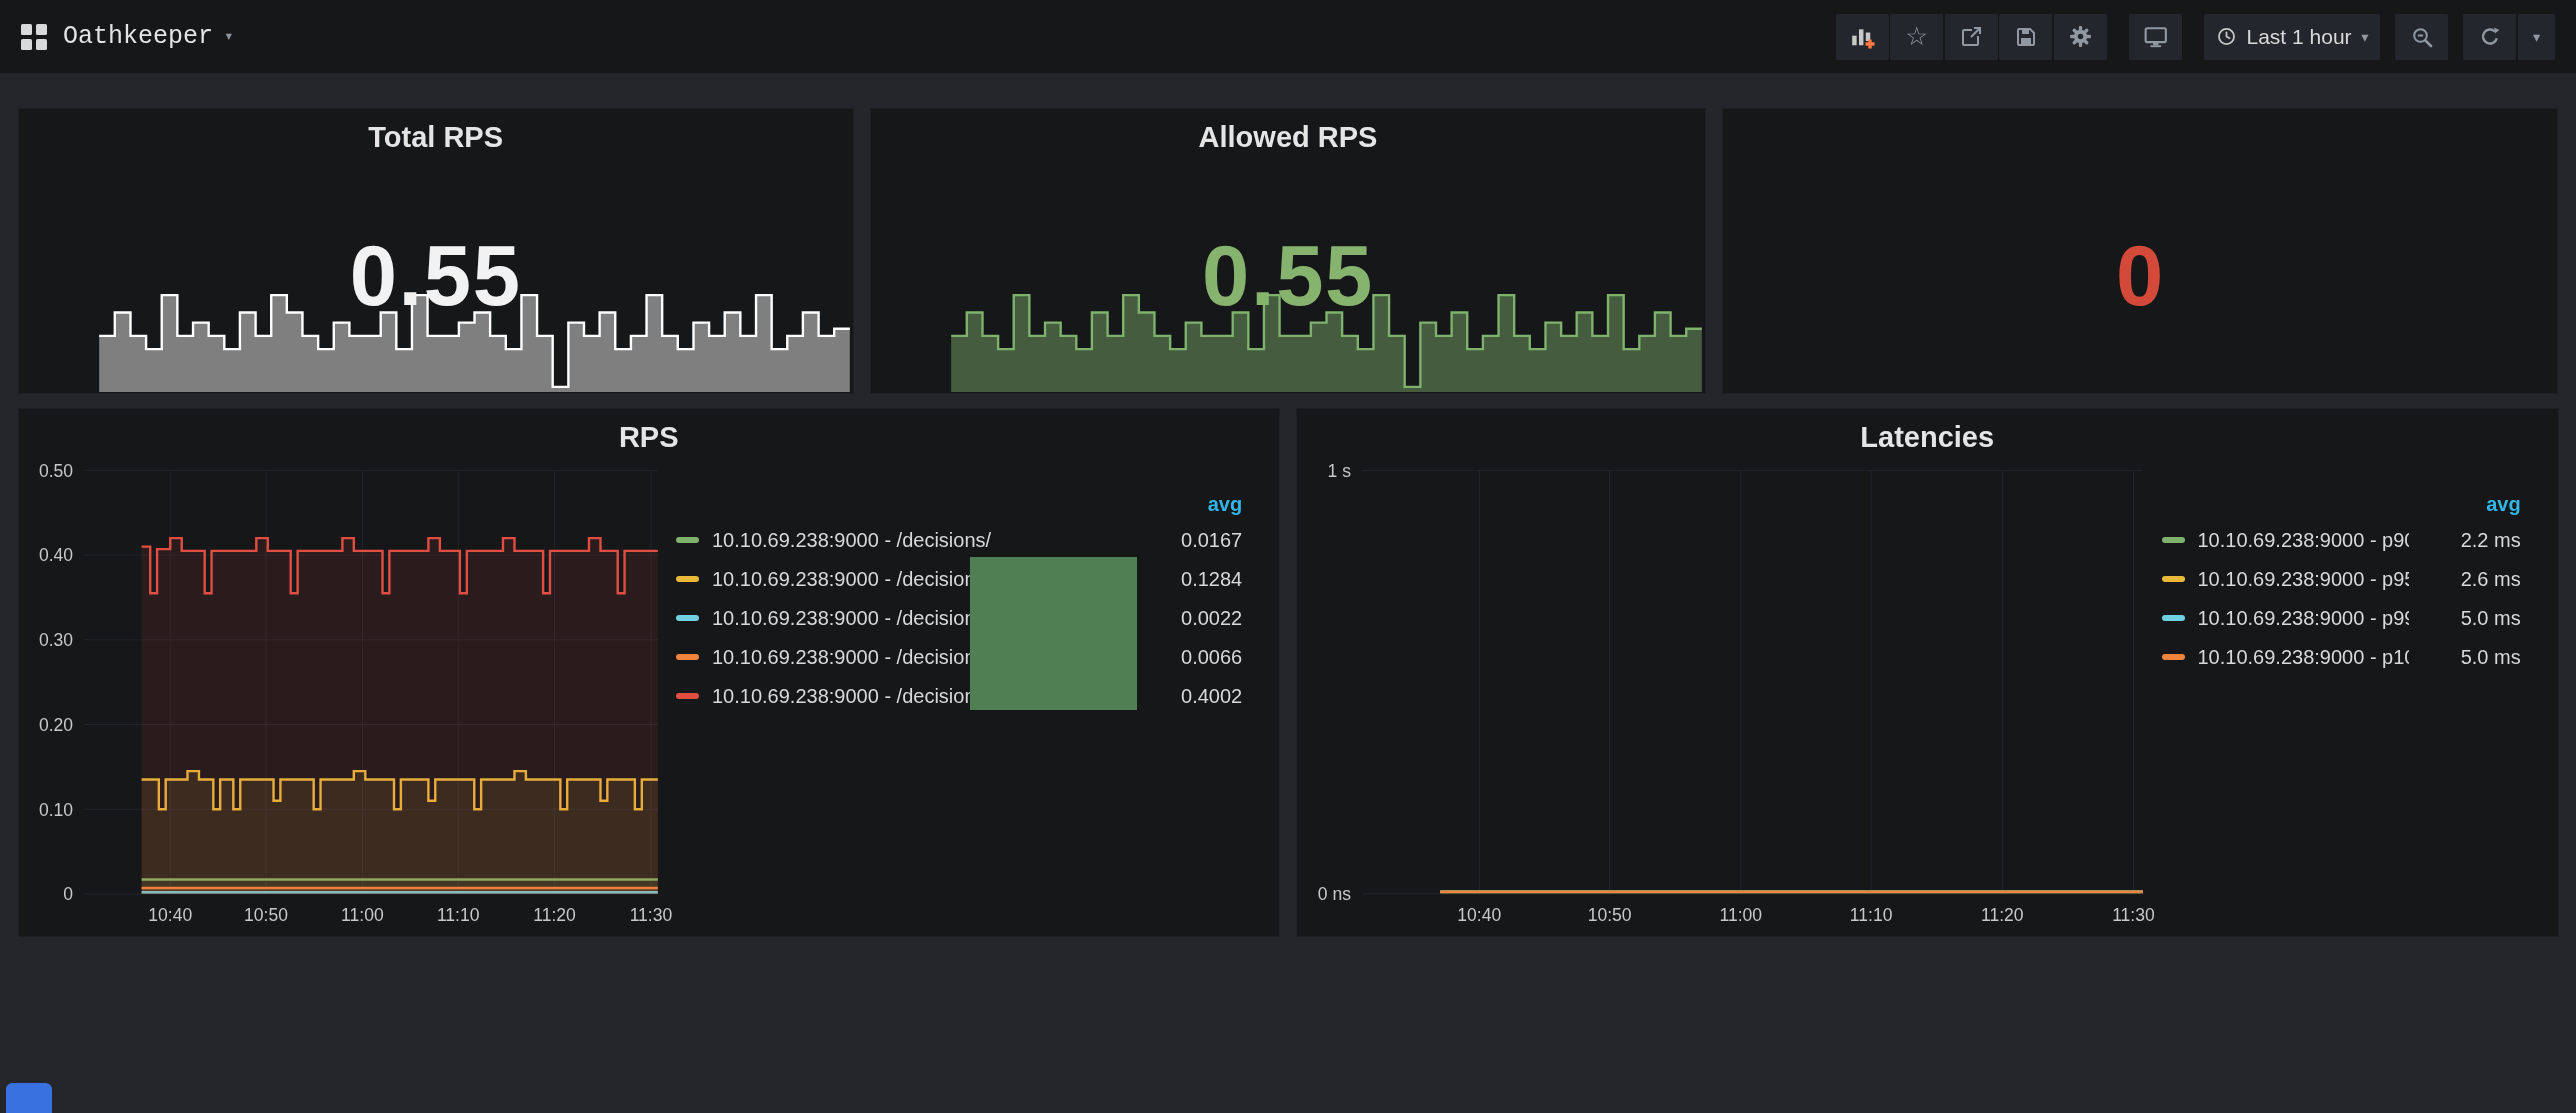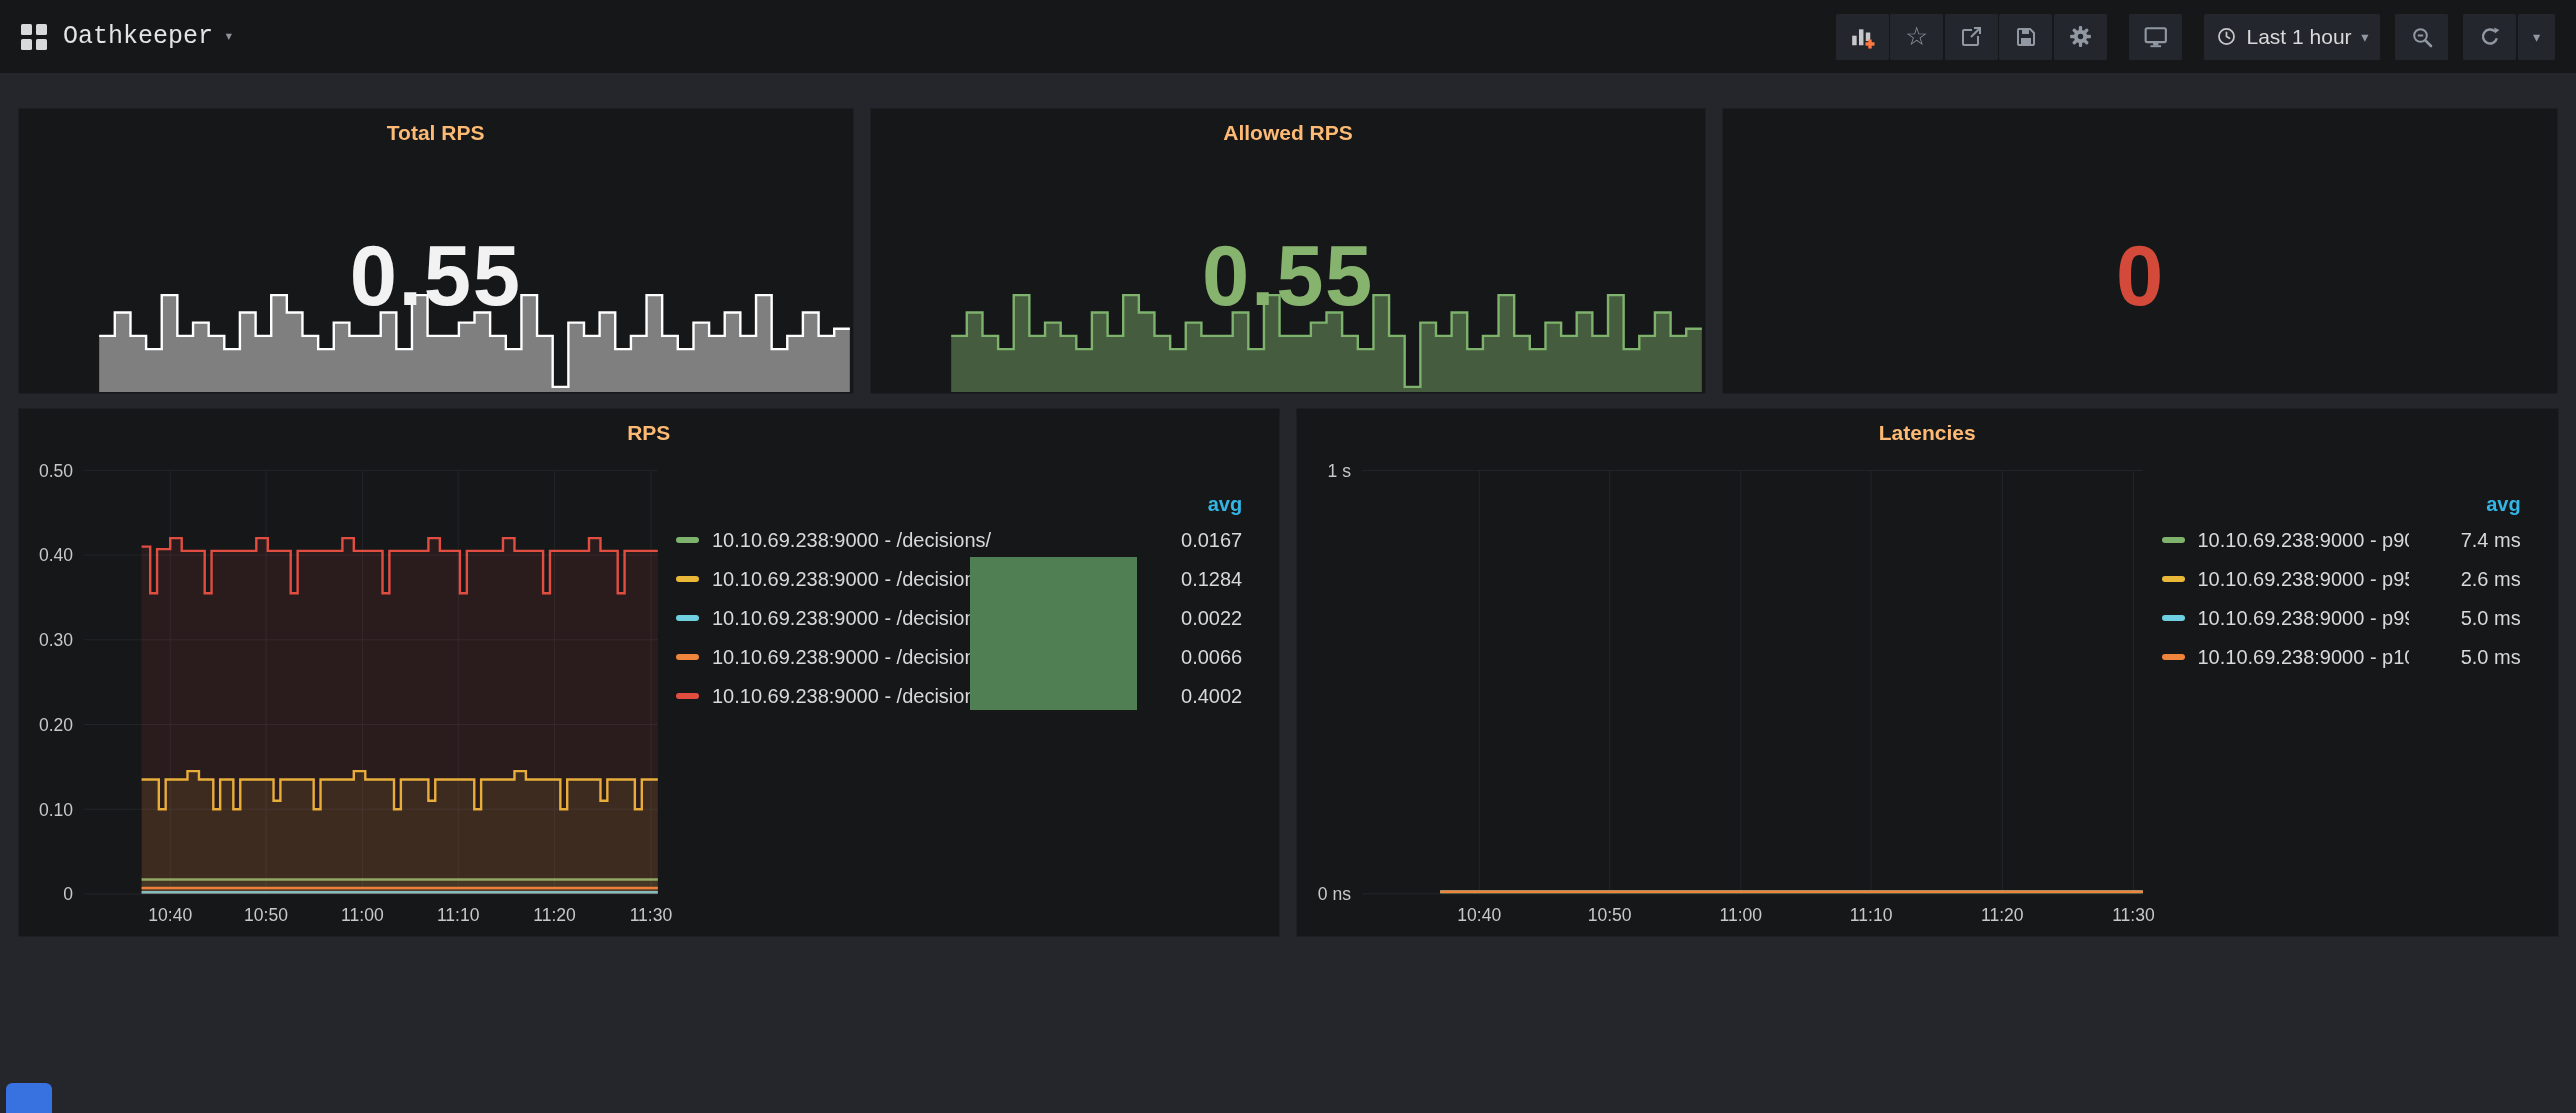--- a/index.html
+++ b/index.html
@@ -36,21 +36,21 @@
   .nav-btn .glyph { font-size:25.5px; color:#9198a1; line-height:1; }
   .nav-btn .small-caret { font-size:14.4px; color:#9198a1; }
 
   
   .dashboard { padding:35px 17.5px 0 17.5px; }
   .stats-row { display:grid; grid-template-columns:1fr 1fr 1fr; gap:16px; height:286px; margin-bottom:14.4px; }
   .graphs-row { display:grid; grid-template-columns:1fr 1fr; gap:16px; height:529px; }
   .panel { background:#161719; position:relative; border:0.8px solid #1d1f24; }
   .panel-title {
     margin:0; padding-top:12px; height:46px; text-align:center;
-    font-size:21px; font-weight:700; color:#fdba74; cursor:pointer;
+    font-size:29px; font-weight:700; color:#e5e5e5; cursor:pointer;
   }
 
   
   .stat-value {
     position:absolute; top:124px; left:0; right:0; z-index:2;
     text-align:center; font-size:85px; font-weight:700; line-height:1; letter-spacing:1.6px;
   }
   .sparkline { position:absolute; bottom:0.8px; left:80px; right:4px; height:102px; z-index:1; }
   .sparkline svg { overflow:visible; display:block; }
 
@@ -306,21 +306,21 @@
                 <path d="M175.9 542.3H1057.0V542.3" fill="none" stroke="#6ed0e0" stroke-width="3"></path>
                 <path d="M175.9 542.3H1057.0V542.3V545.0H175.9Z" fill="rgba(239,132,60,0.1)" stroke="none"></path>
                 <path d="M175.9 542.3H1057.0V542.3" fill="none" stroke="#ef843c" stroke-width="3"></path>
               </svg>
             </div>
           <div class="legend legend-lat">
               <div class="legend-head">avg</div>
               <div class="legend-row">
                 <span class="swatch" style="background: rgb(126, 178, 109);"></span>
                 <span class="lname">10.10.69.238:9000 - p90</span>
-                <span class="lval">7.4 ms</span>
+                <span class="lval">2.2 ms</span>
               </div>
               <div class="legend-row">
                 <span class="swatch" style="background: rgb(234, 184, 57);"></span>
                 <span class="lname">10.10.69.238:9000 - p95</span>
                 <span class="lval">2.6 ms</span>
               </div>
               <div class="legend-row">
                 <span class="swatch" style="background: rgb(110, 208, 224);"></span>
                 <span class="lname">10.10.69.238:9000 - p99</span>
                 <span class="lval">5.0 ms</span>

